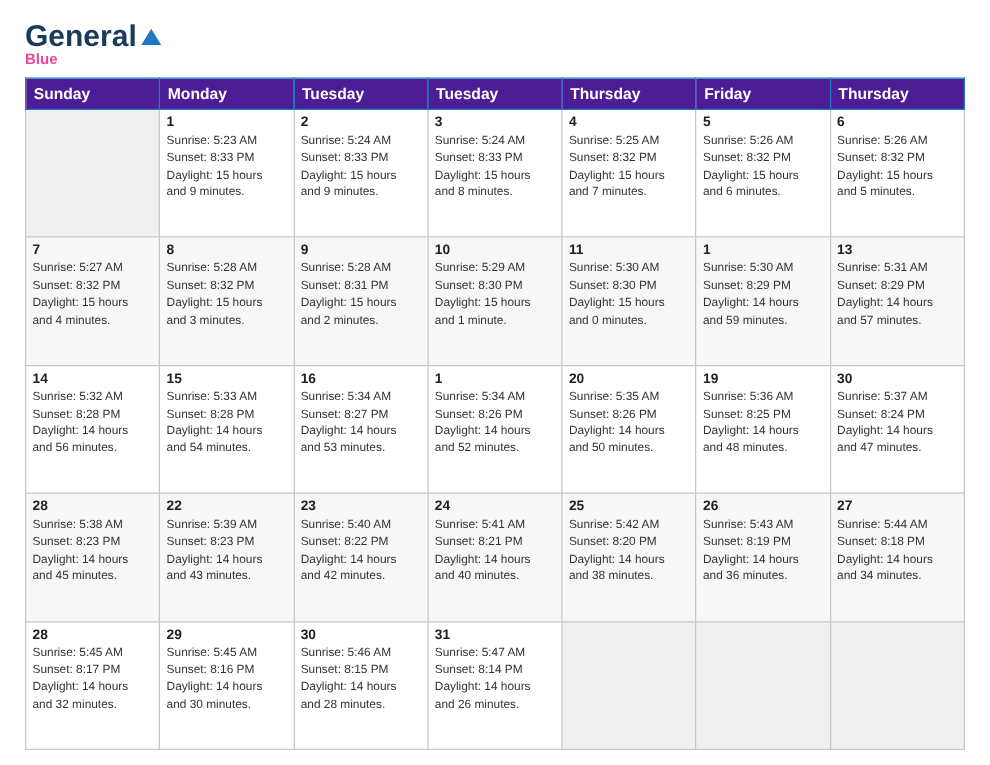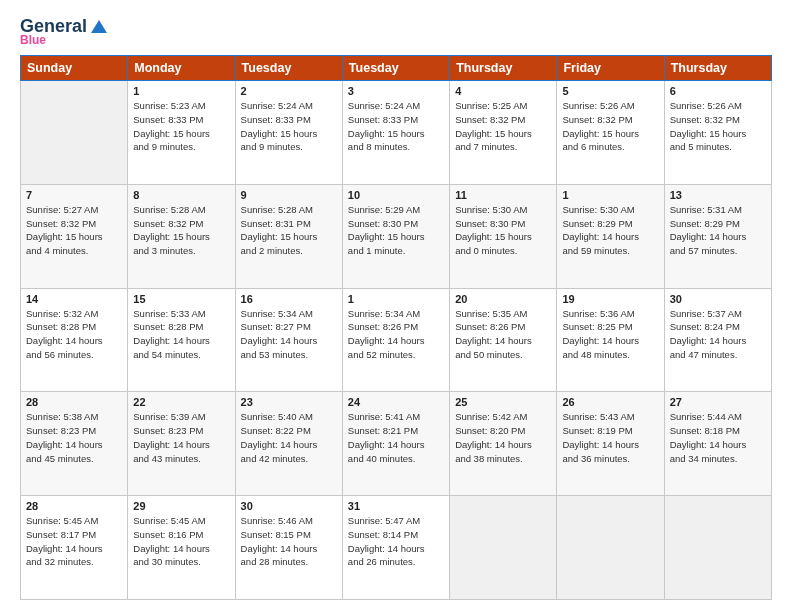--- a/index.html
+++ b/index.html
@@ -42,21 +42,21 @@
       color: #444;
       margin-top: 2px;
     }
     .calendar {
       flex: 1;
       border-collapse: collapse;
       width: 100%;
       table-layout: fixed;
     }
     .calendar th {
-      background-color: #c2410c;
+      background-color: #4c1d95;
       color: #fff;
       text-align: left;
       padding: 5px 6px;
       font-size: 12.5px;
       font-weight: bold;
       border: 1px solid #2176c8;
     }
     .calendar td {
       border: 1px solid #c8c8c8;
       vertical-align: top;
@@ -85,21 +85,21 @@
       background-color: #f7f7f7;
     }
   </style>
 </head>
 <body>
 
 <div class="page">
   <div class="header">
     <div class="logo">
   <div style="display:flex;align-items:center;">
-    <span style="font-size:18px;font-weight:bold;color:#1a3a5c;">General</span>
+    <span style="font-size:24px;font-weight:bold;color:#1a3a5c;">General</span>
     <svg width="20" height="20" viewBox="0 0 20 20" style="margin:0 2px;">
       <polygon points="10,3 18,16 2,16" fill="#2176c8"></polygon>
     </svg>
   </div>
   <div style="font-size:12px;font-weight:bold;color:#ec4899;margin-top:-4px;">Blue</div>
 </div>
     <div class="title-block">
       <div class="main-title"></div>
       <div class="subtitle"></div>
     </div>

